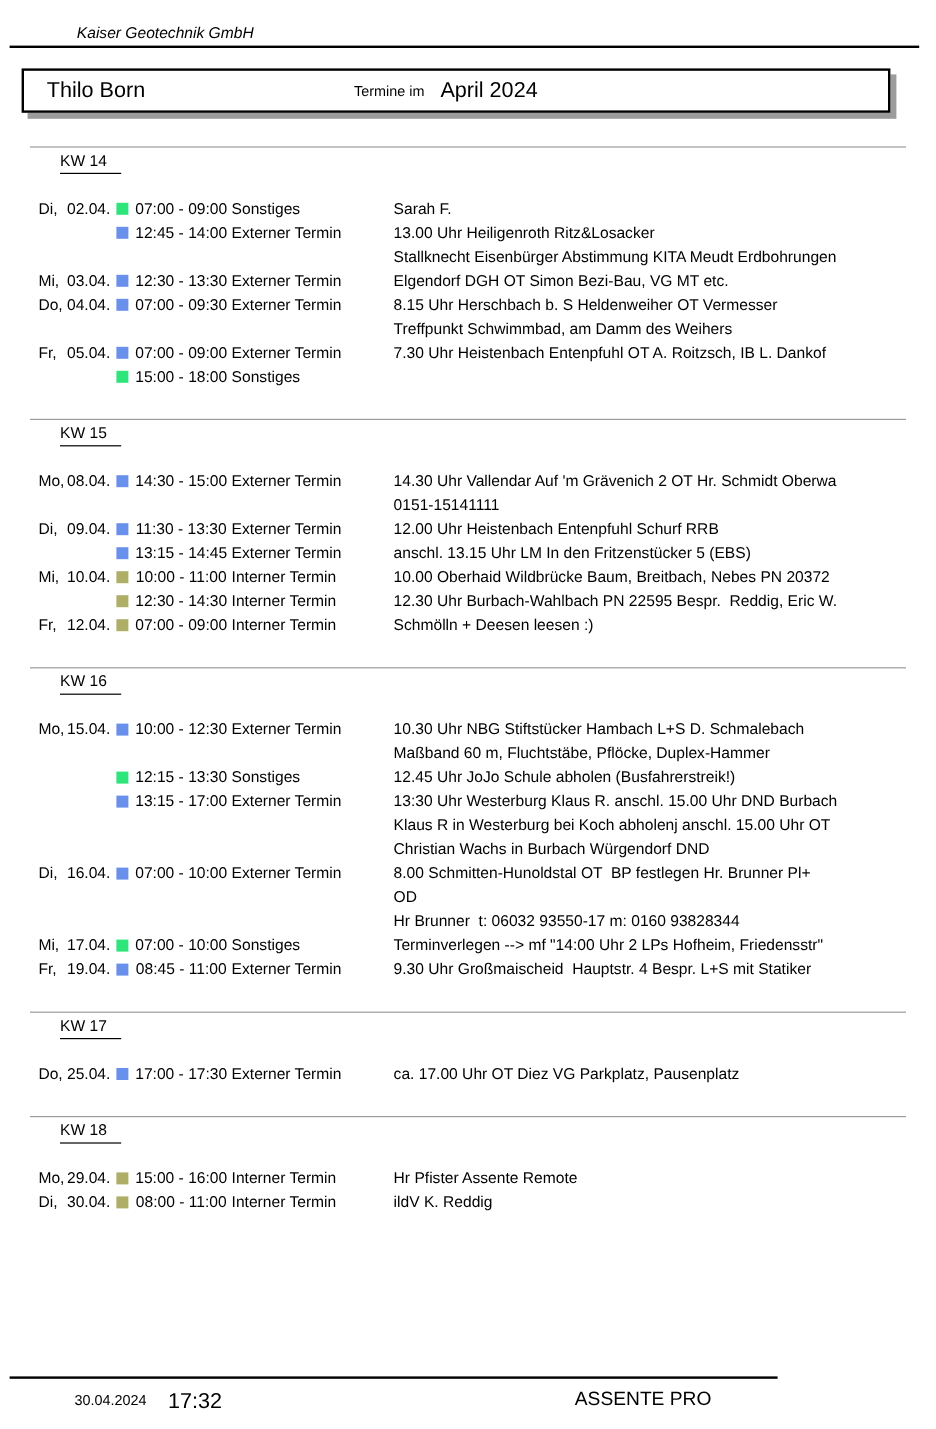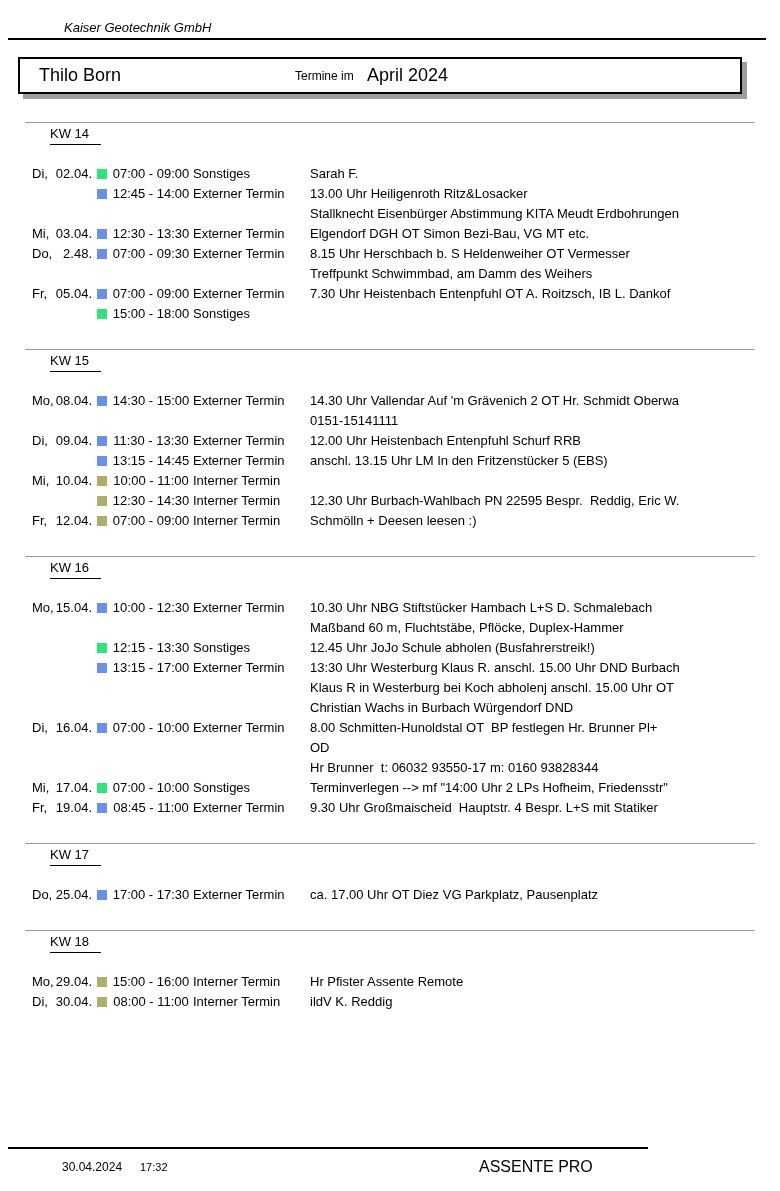--- a/index.html
+++ b/index.html
@@ -19,26 +19,26 @@
   .section{margin-bottom:25px;}
   .rule{border-top:1px solid #9c9c9c;height:0;}
   .kw{display:inline-block;margin:2px 0 0 25px;line-height:18px;padding:0 12px 1px 0;border-bottom:1px solid #000;}
   .rows{margin-top:19px;}
 
   .row{display:flex;align-items:flex-start;padding-left:7px;white-space:pre;}
   .day{flex:none;width:60px;display:flex;justify-content:space-between;}
   .sq{flex:none;width:10px;height:10px;margin:5px 0 0 5px;}
   .time{flex:none;width:78px;margin-left:5px;text-align:center;}
   .cat{flex:none;width:112px;margin-left:3px;}
-  .desc{flex:1;margin-left:5px;min-width:0;}
+  .desc{flex:1;margin-left:23px;min-width:0;}
 
   .footer{position:absolute;left:0;top:1147px;width:656px;height:40px;text-align:center;}
   .footer-rule{border-top:2px solid #000;margin:0 8px;}
   .f-date{position:absolute;left:62px;top:10px;font-size:12px;}
-  .f-time{position:absolute;left:140px;top:10px;font-size:11px;}
+  .f-time{position:absolute;left:140px;top:10px;font-size:18px;}
   .f-app{position:absolute;left:479px;top:10px;font-size:16px;}
 </style>
 </head>
 <body>
 
 <div class="page">
 
   <div class="company">Kaiser Geotechnik GmbH</div>
   <div class="top-rule"></div>
 
@@ -71,21 +71,21 @@
 
   <div class="row">
     <span class="day"><span class="wd">Mi,</span><span class="dt">03.04.</span></span>
     <span class="sq" style="background: rgb(105, 145, 235);"></span>
     <span class="time">12:30 - 13:30</span>
     <span class="cat">Externer Termin</span>
     <span class="desc"><div>Elgendorf DGH OT Simon Bezi-Bau, VG MT etc.</div></span>
   </div>
 
   <div class="row">
-    <span class="day"><span class="wd">Do,</span><span class="dt">2.48.</span></span>
+    <span class="day"><span class="wd">Do,</span><span class="dt">04.04.</span></span>
     <span class="sq" style="background: rgb(105, 145, 235);"></span>
     <span class="time">07:00 - 09:30</span>
     <span class="cat">Externer Termin</span>
     <span class="desc"><div>8.15 Uhr Herschbach b. S Heldenweiher OT Vermesser</div><div>Treffpunkt Schwimmbad, am Damm des Weihers</div></span>
   </div>
 
   <div class="row">
     <span class="day"><span class="wd">Fr,</span><span class="dt">05.04.</span></span>
     <span class="sq" style="background: rgb(105, 145, 235);"></span>
     <span class="time">07:00 - 09:00</span>
@@ -128,20 +128,21 @@
     <span class="time">13:15 - 14:45</span>
     <span class="cat">Externer Termin</span>
     <span class="desc"><div>anschl. 13.15 Uhr LM In den Fritzenstücker 5 (EBS)</div></span>
   </div>
 
   <div class="row">
     <span class="day"><span class="wd">Mi,</span><span class="dt">10.04.</span></span>
     <span class="sq" style="background: rgb(174, 174, 102);"></span>
     <span class="time">10:00 - 11:00</span>
     <span class="cat">Interner Termin</span>
+    <span class="desc"><div>10.00 Oberhaid Wildbrücke Baum, Breitbach, Nebes PN 20372</div></span>
   </div>
 
   <div class="row">
     <span class="day"><span class="wd"></span><span class="dt"></span></span>
     <span class="sq" style="background: rgb(174, 174, 102);"></span>
     <span class="time">12:30 - 14:30</span>
     <span class="cat">Interner Termin</span>
     <span class="desc"><div>12.30 Uhr Burbach-Wahlbach PN 22595 Bespr.  Reddig, Eric W.</div></span>
   </div>
 

